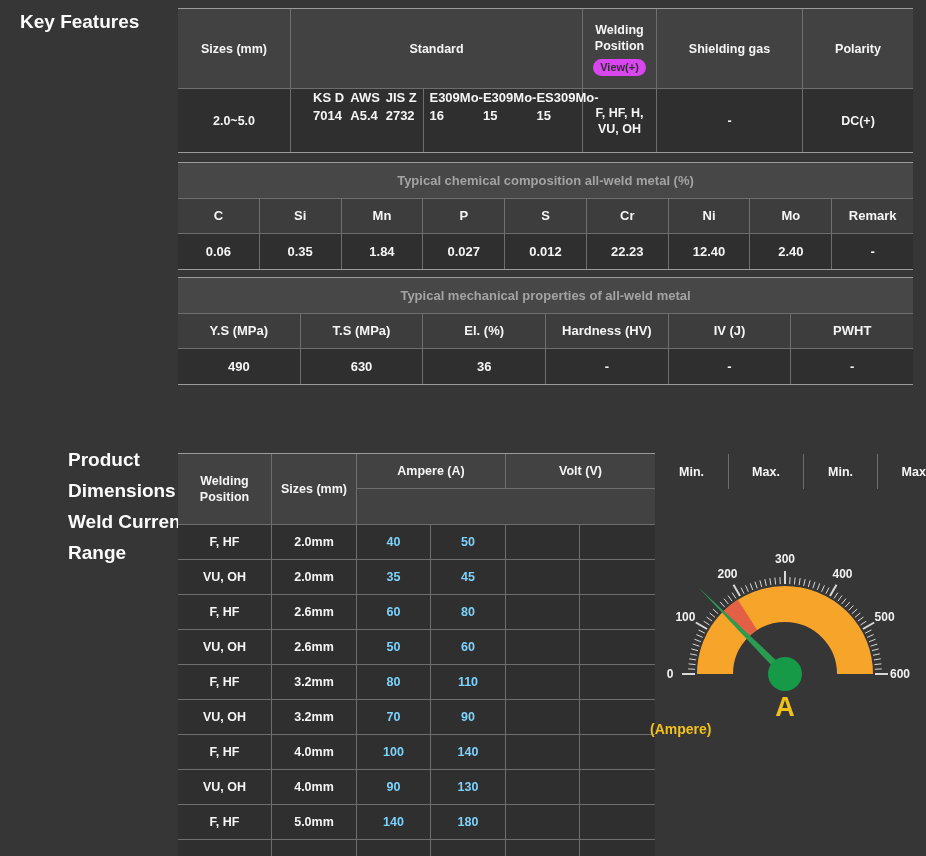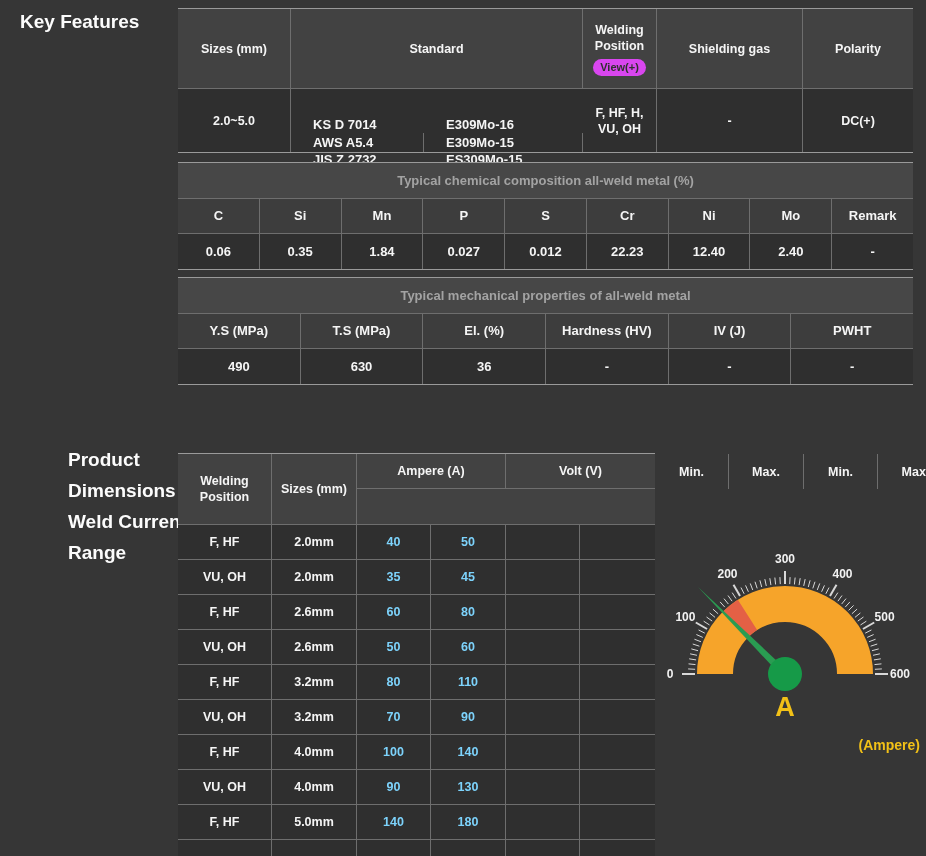--- a/index.html
+++ b/index.html
@@ -24,22 +24,22 @@
   }
   .cell:last-child { border-right: none; }
 
   
   #spec-table { top: 8px; width: 735px; }
   .spec-head { display: flex; height: 80px; background: #424242; border-bottom: 1px solid #6e6e6e; }
   .spec-row  { display: flex; height: 63px; background: #2f2f2f; }
   .w113{width:113px}.w292{width:292px}.w133{width:133px}.w159{width:159px}
   .w74{width:74px}.w146{width:146px}.w110{width:110px}
   .col { flex-direction: column; }
-  .left { flex-direction: column; align-items: flex-start; justify-content: center;
-          padding-left: 22px; font-size: 13px; line-height: 17.5px; text-align: left; margin-top: 44px; }
+  .left { flex-direction: row; align-items: flex-start; justify-content: center;
+          padding-left: 22px; font-size: 13px; line-height: 17.5px; text-align: left; }
   .badge {
     margin-top: 5px; background: #d946ef; color: #303030;
     border-radius: 9px; padding: 1px 7px 2px; font-size: 11px; line-height: 14px; cursor: pointer;
   }
   .wrapcell { padding: 0 6px; }
 
   
   #chem-table { top: 162px; width: 735px; }
   #mech-table { top: 277px; width: 735px; }
   .tbl-title { height: 35px; background: #474747; display: flex; align-items: center; justify-content: center;
@@ -58,22 +58,22 @@
   .av-bot { display: flex; height: 35px; }
   .c74{width:74px}.c75{width:75px}
   .cur-row { display: flex; height: 35px; background: #2f2f2f; border-top: 1px solid #6e6e6e; }
   .amp-val { color: #7dd3fc; }
 
   
   #gauge { position: absolute; left: 650px; top: 542px; width: 270px; height: 200px; }
   #gauge-svg text { font-family: "Liberation Sans", sans-serif; }
   #gauge-unit { position: absolute; left: 650px; top: 692px; width: 270px; text-align: center;
                 font-size: 27px; color: #f2c117; }
-  #gauge-caption { position: absolute; left: 650px; top: 721px; width: 270px; text-align: right;
-                   font-size: 14px; color: #f2c117; margin-top: 16px; }
+  #gauge-caption { position: absolute; left: 650px; top: 721px; width: 270px; text-align: left;
+                   font-size: 14px; color: #f2c117; }
 </style>
 </head>
 <body>
 
 <div class="heading" id="key-features">Key Features</div>
 
 <div class="tbl" id="spec-table">
   <div class="spec-head">
     <div class="cell w113">Sizes (mm)</div>
     <div class="cell w292">Standard</div>

